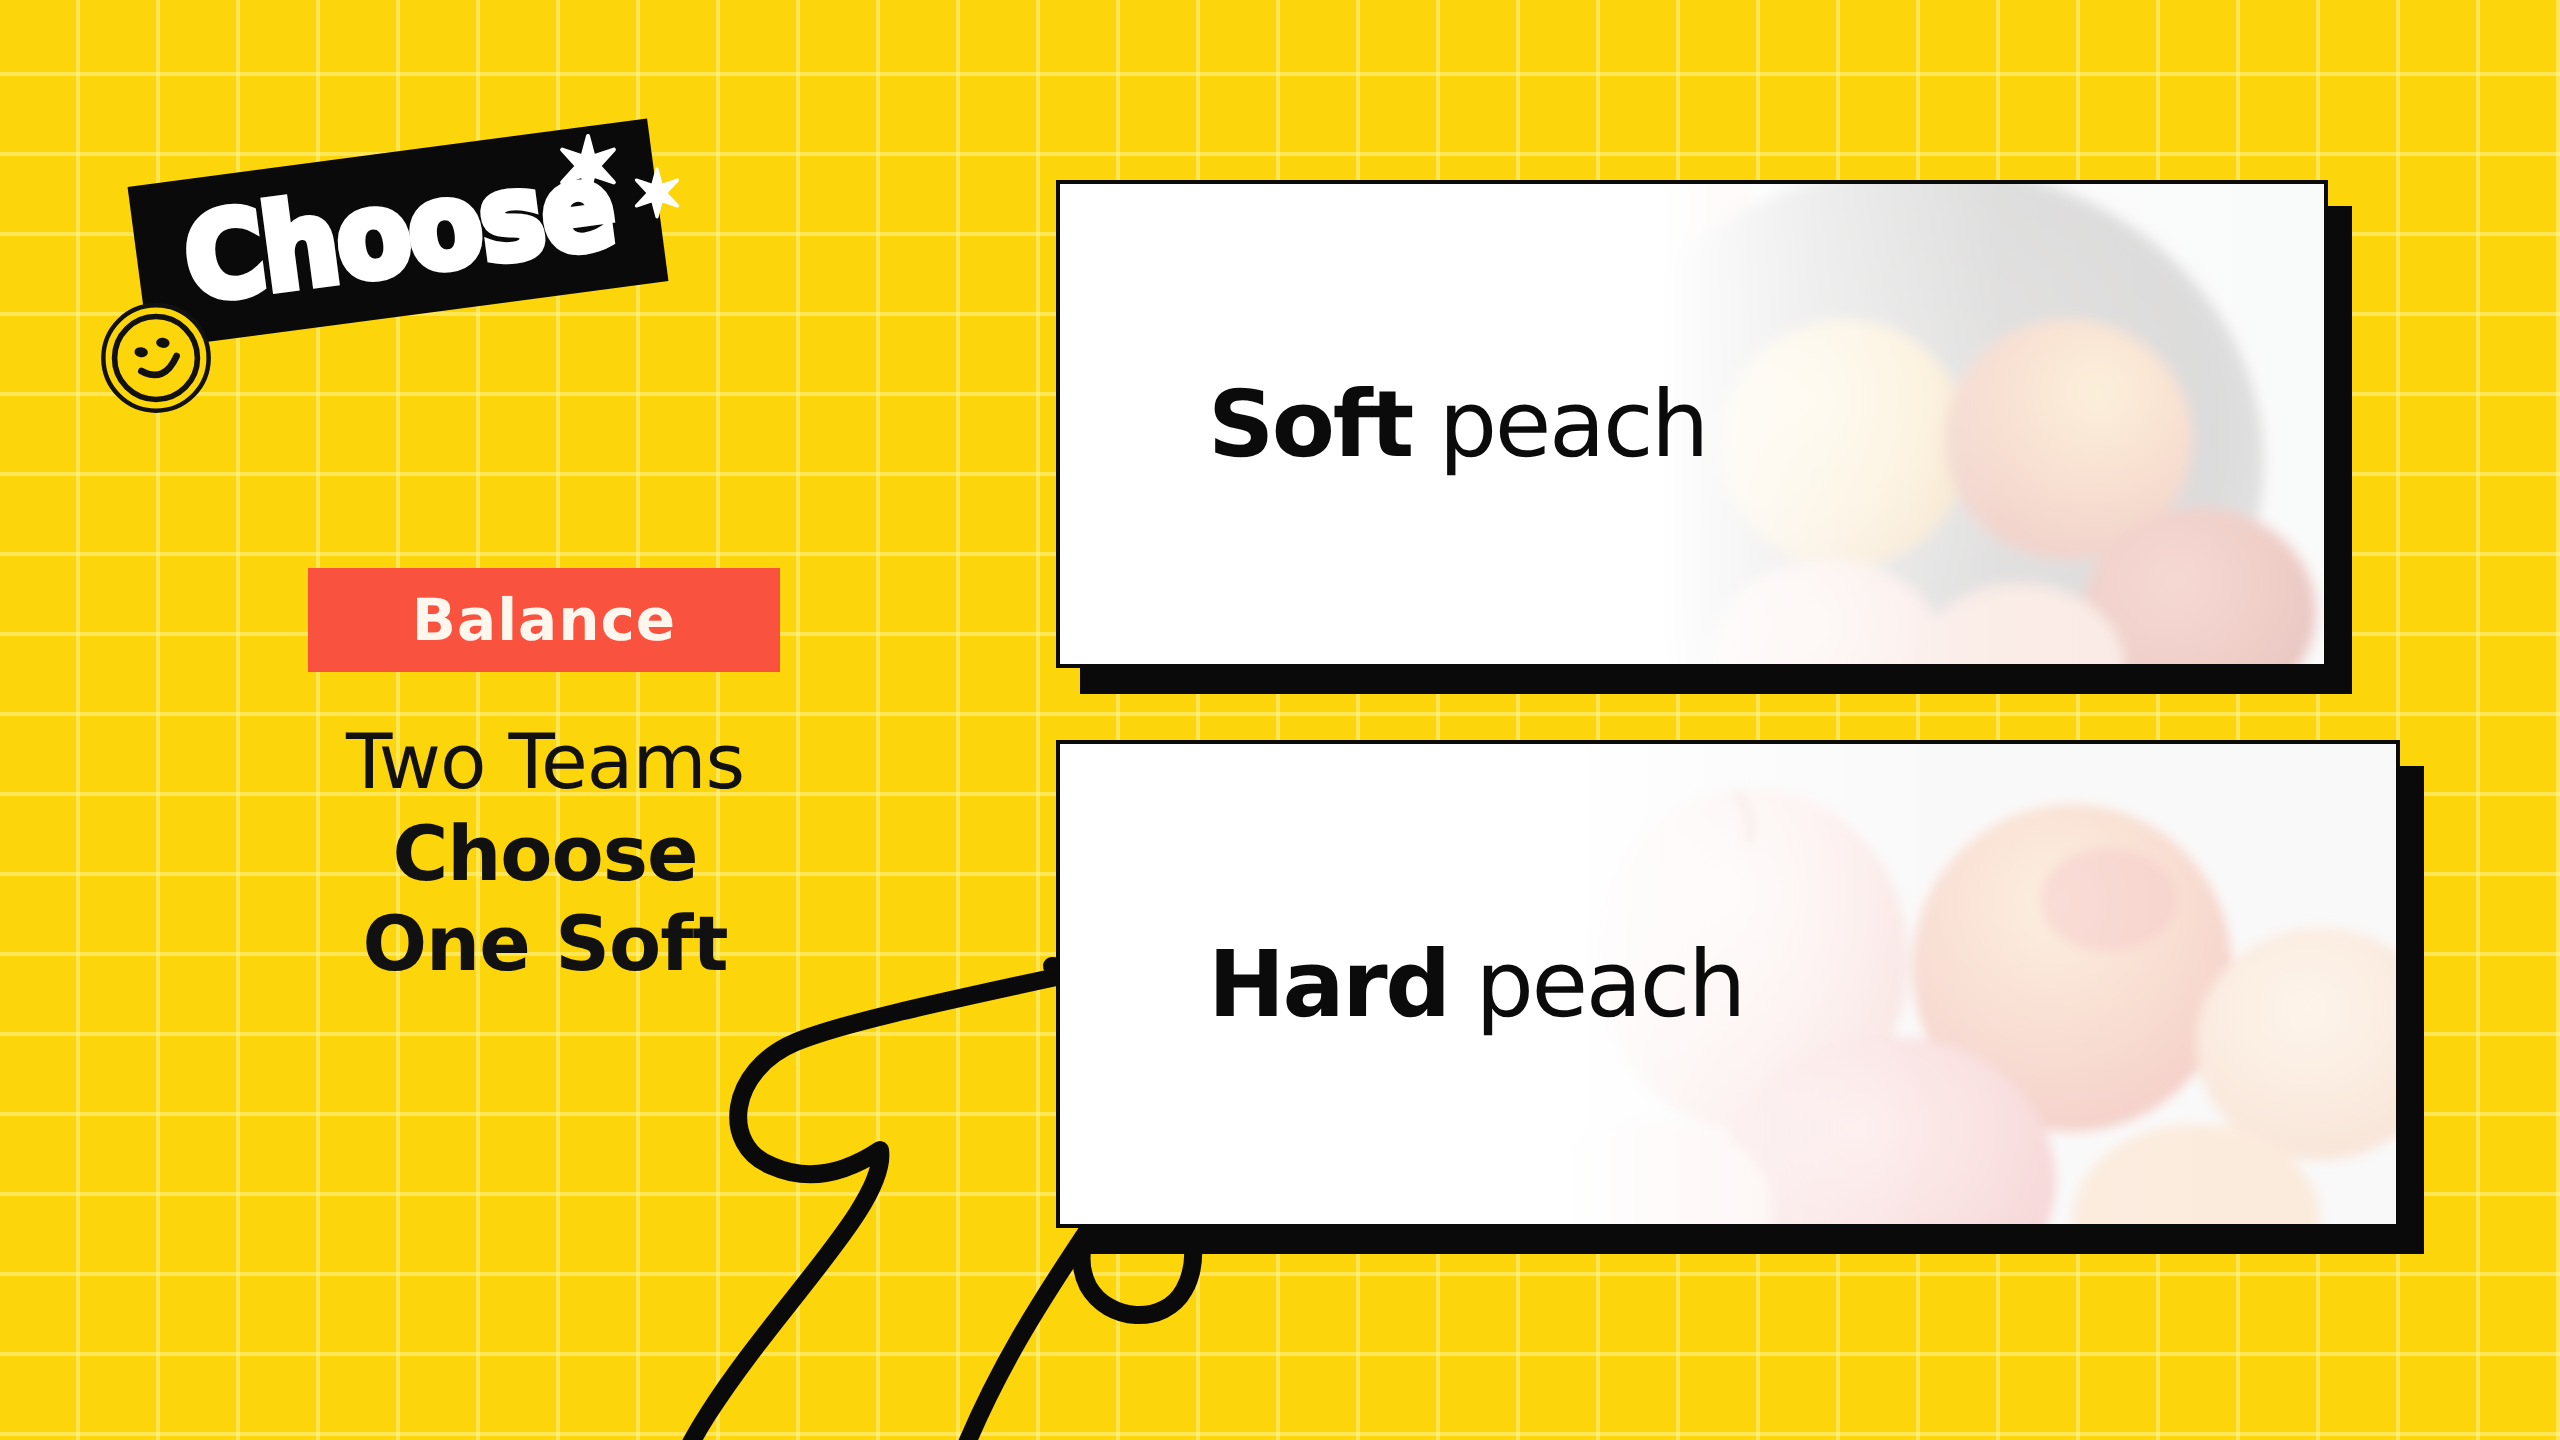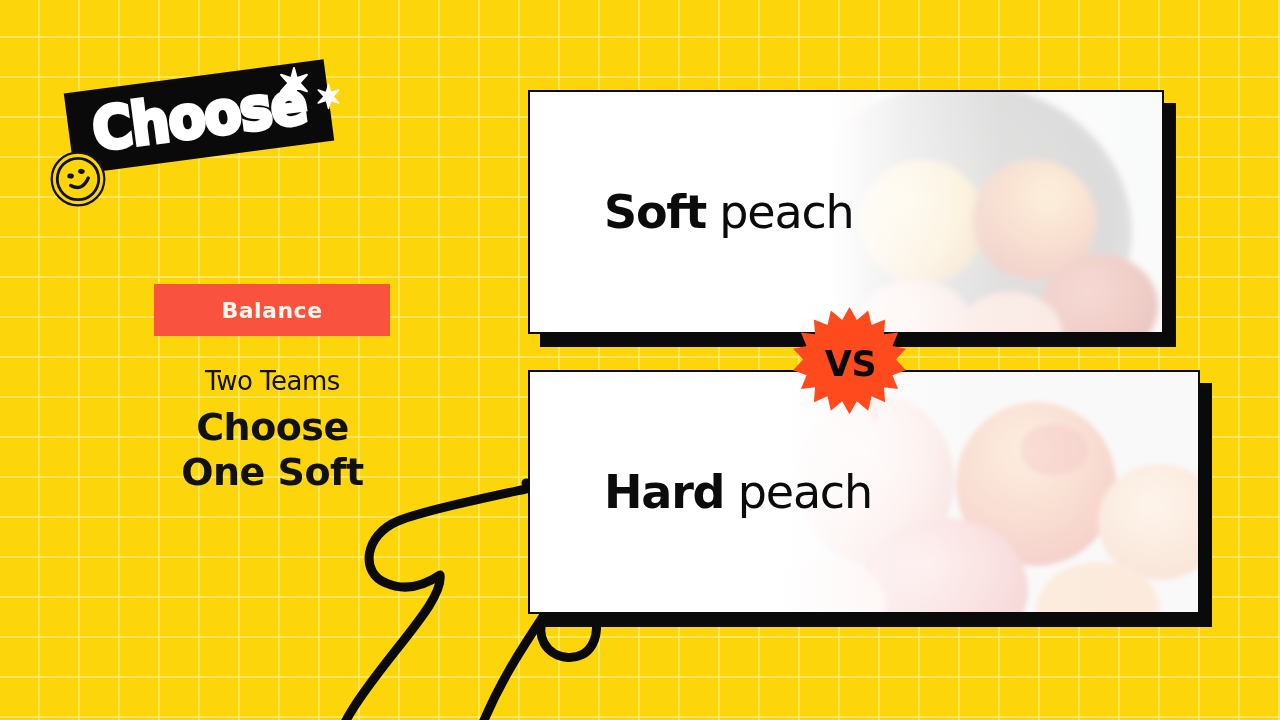--- a/index.html
+++ b/index.html
@@ -60,34 +60,34 @@
 
   
   .balance-badge{
     position:absolute;left:154px;top:284px;width:236px;height:52px;
     background:#F9533F;
     display:flex;align-items:center;justify-content:center;
   }
   .balance-badge span{
     font-family:"DejaVu Sans", sans-serif;
     font-weight:bold;
-    font-size:22px;
+    font-size:29px;
     color:#FFF6EE;
     letter-spacing:0.5px;
   }
 
   
   .headline{
     position:absolute;left:0px;top:358px;width:545px;
     text-align:center;
     color:#111111;
     font-family:"DejaVu Sans", sans-serif;
   }
   .hl-1{
-    font-size:26px;font-weight:400;line-height:47px;letter-spacing:-0.5px;
+    font-size:38px;font-weight:400;line-height:47px;letter-spacing:-0.5px;
   }
   .hl-2, .hl-3{
     font-size:38px;font-weight:bold;line-height:45px;letter-spacing:-0.5px;
   }
 
   
   .squiggle{
     position:absolute;left:330px;top:455px;width:300px;height:275px;
     pointer-events:none;
   }
@@ -317,20 +317,14 @@
           <ellipse cx="60" cy="232" rx="58" ry="44" fill="#fbeae6"></ellipse>
         </g>
       </svg>
     </div>
     <div class="card-fade fade-bottom"></div>
     <div class="card-label">
       <span class="strong">Hard</span><span class="light"> peach</span>
     </div>
   </div>
 
-  <div class="vs-badge">
-    <svg viewBox="0 0 100 100" aria-hidden="true">
-      <polygon points="50,0 56.5,11.5 66.5,3.2 69.5,16 81.5,11 80.5,24.2 93,22.5 88,34.5 100,37 91,46.5 100,56 88,60.5 93,72.5 80.5,71 81.5,84.2 69.5,79 66.5,91.8 56.5,83.5 50,95 43.5,83.5 33.5,91.8 30.5,79 18.5,84.2 19.5,71 7,72.5 12,60.5 0,56 9,46.5 0,37 12,34.5 7,22.5 19.5,24.2 18.5,11 30.5,16 33.5,3.2 43.5,11.5" fill="#FF4A1E"></polygon>
-    </svg>
-    <div class="vs-text">VS</div>
-  </div>
 
 </div>
 
 </body></html>

